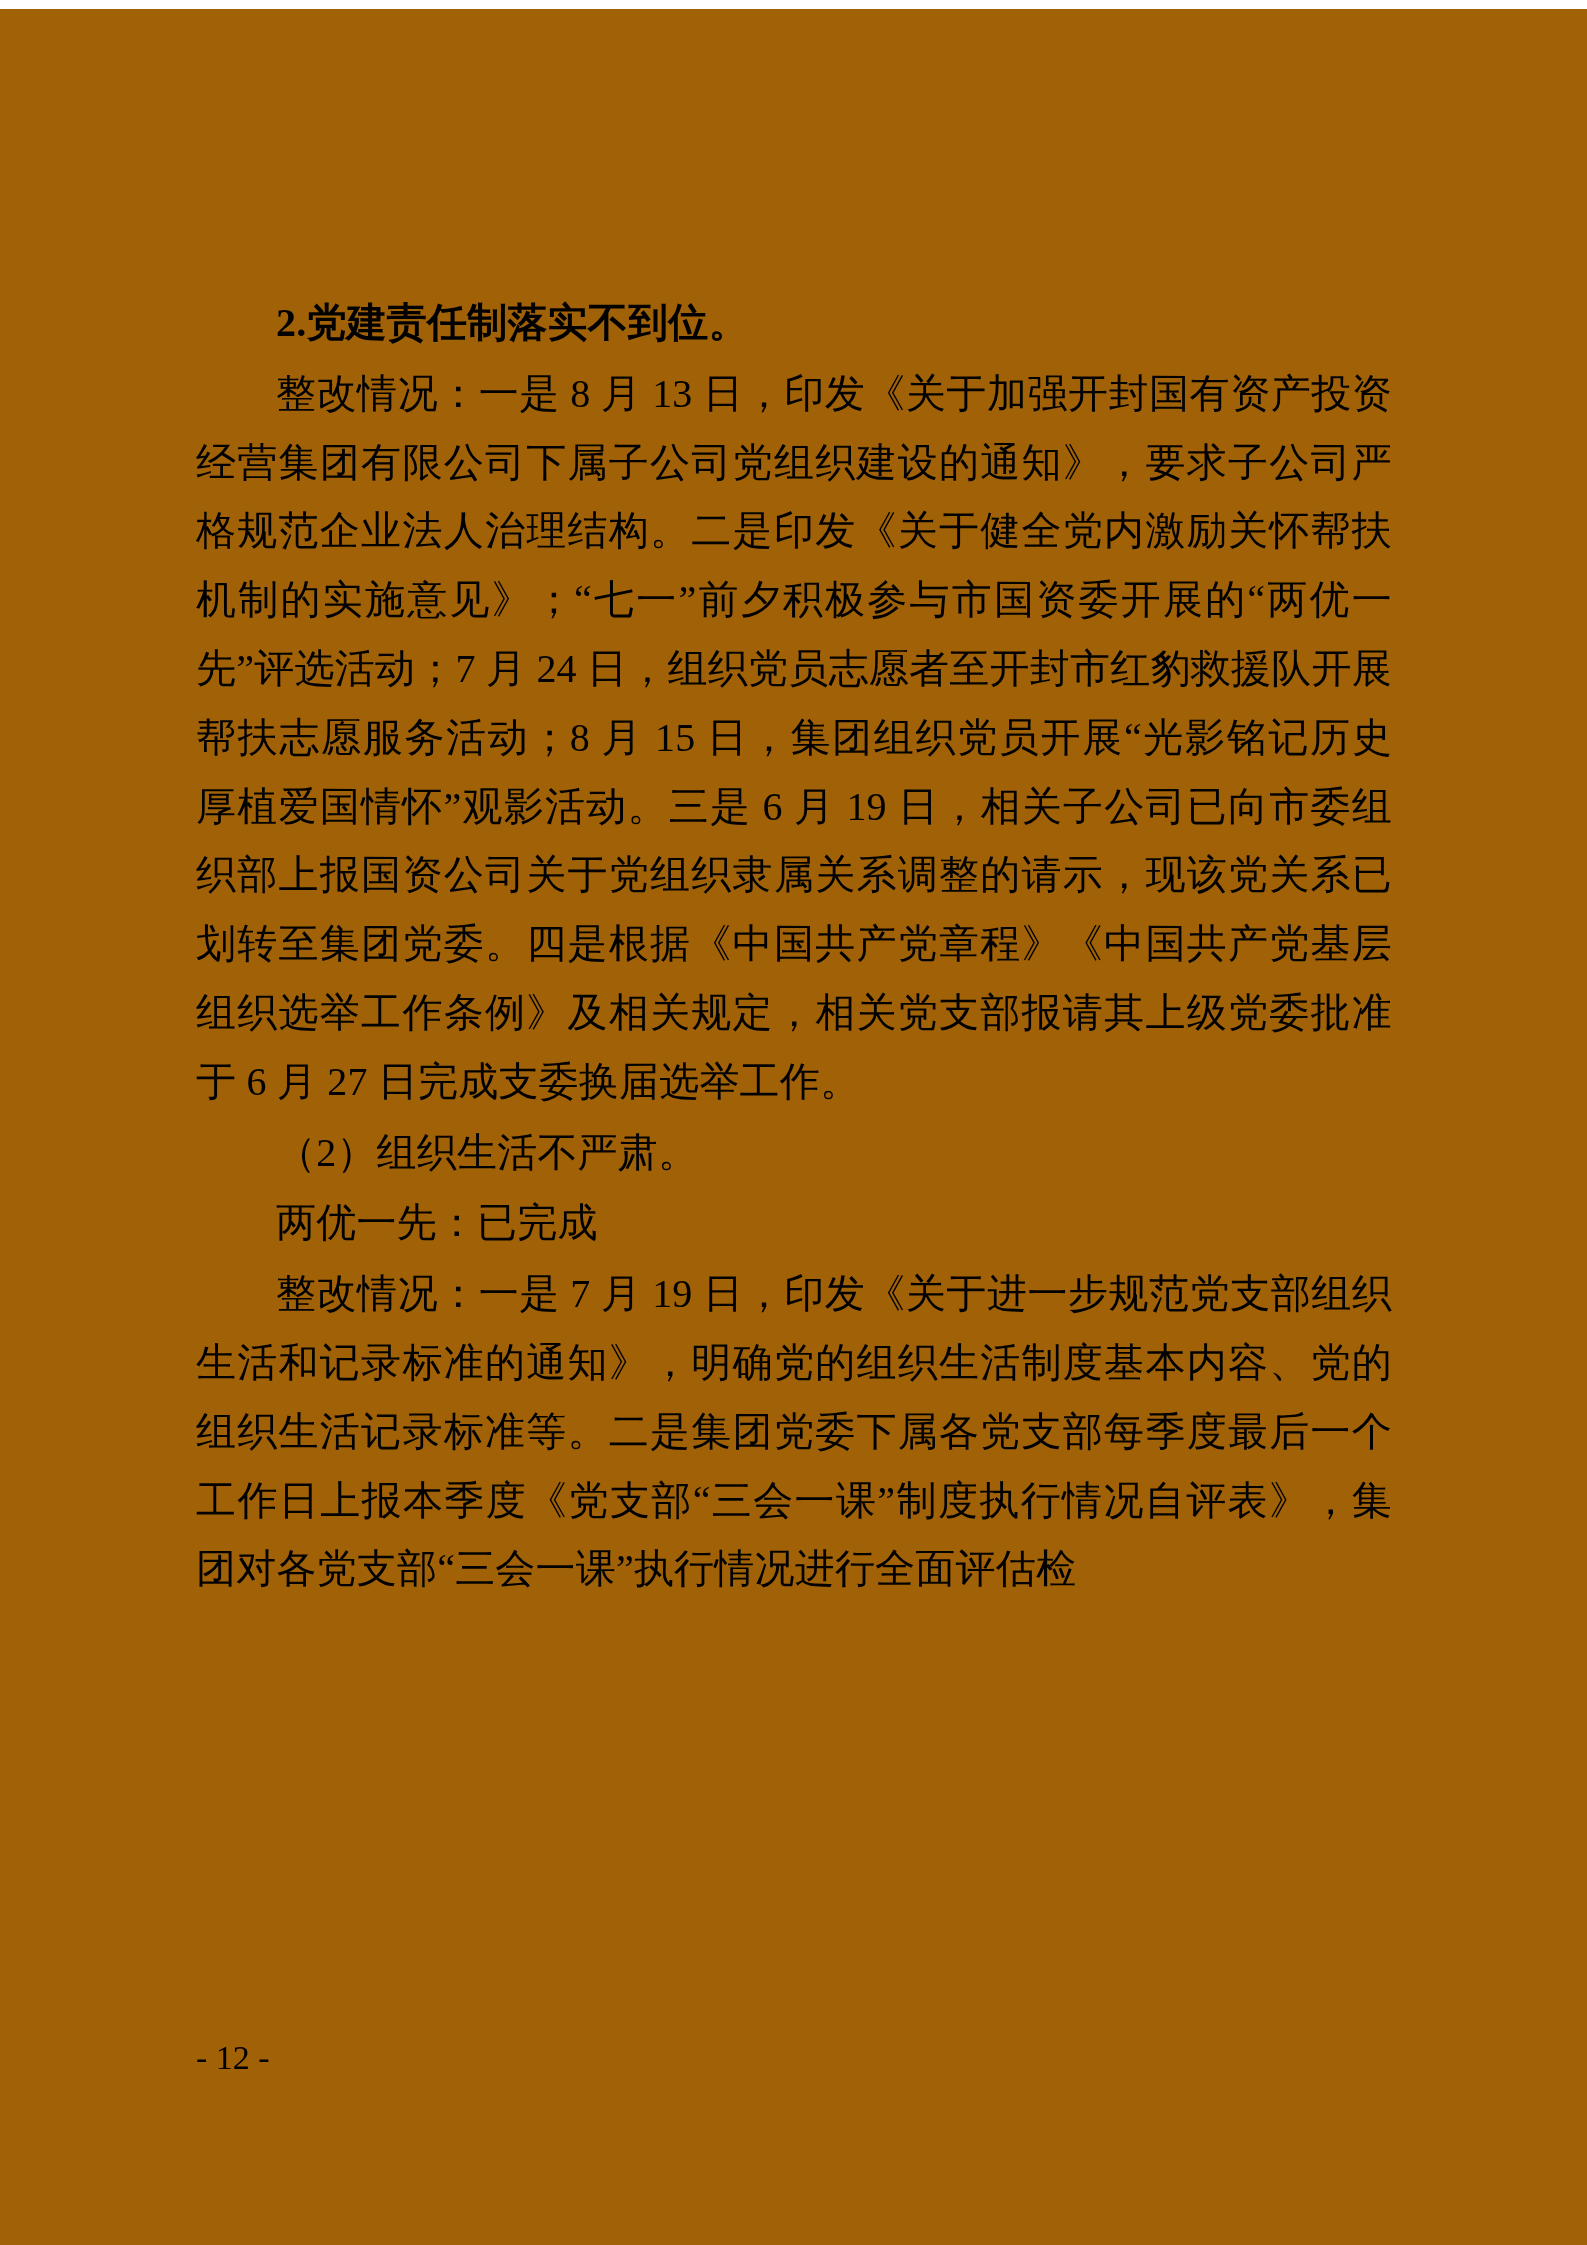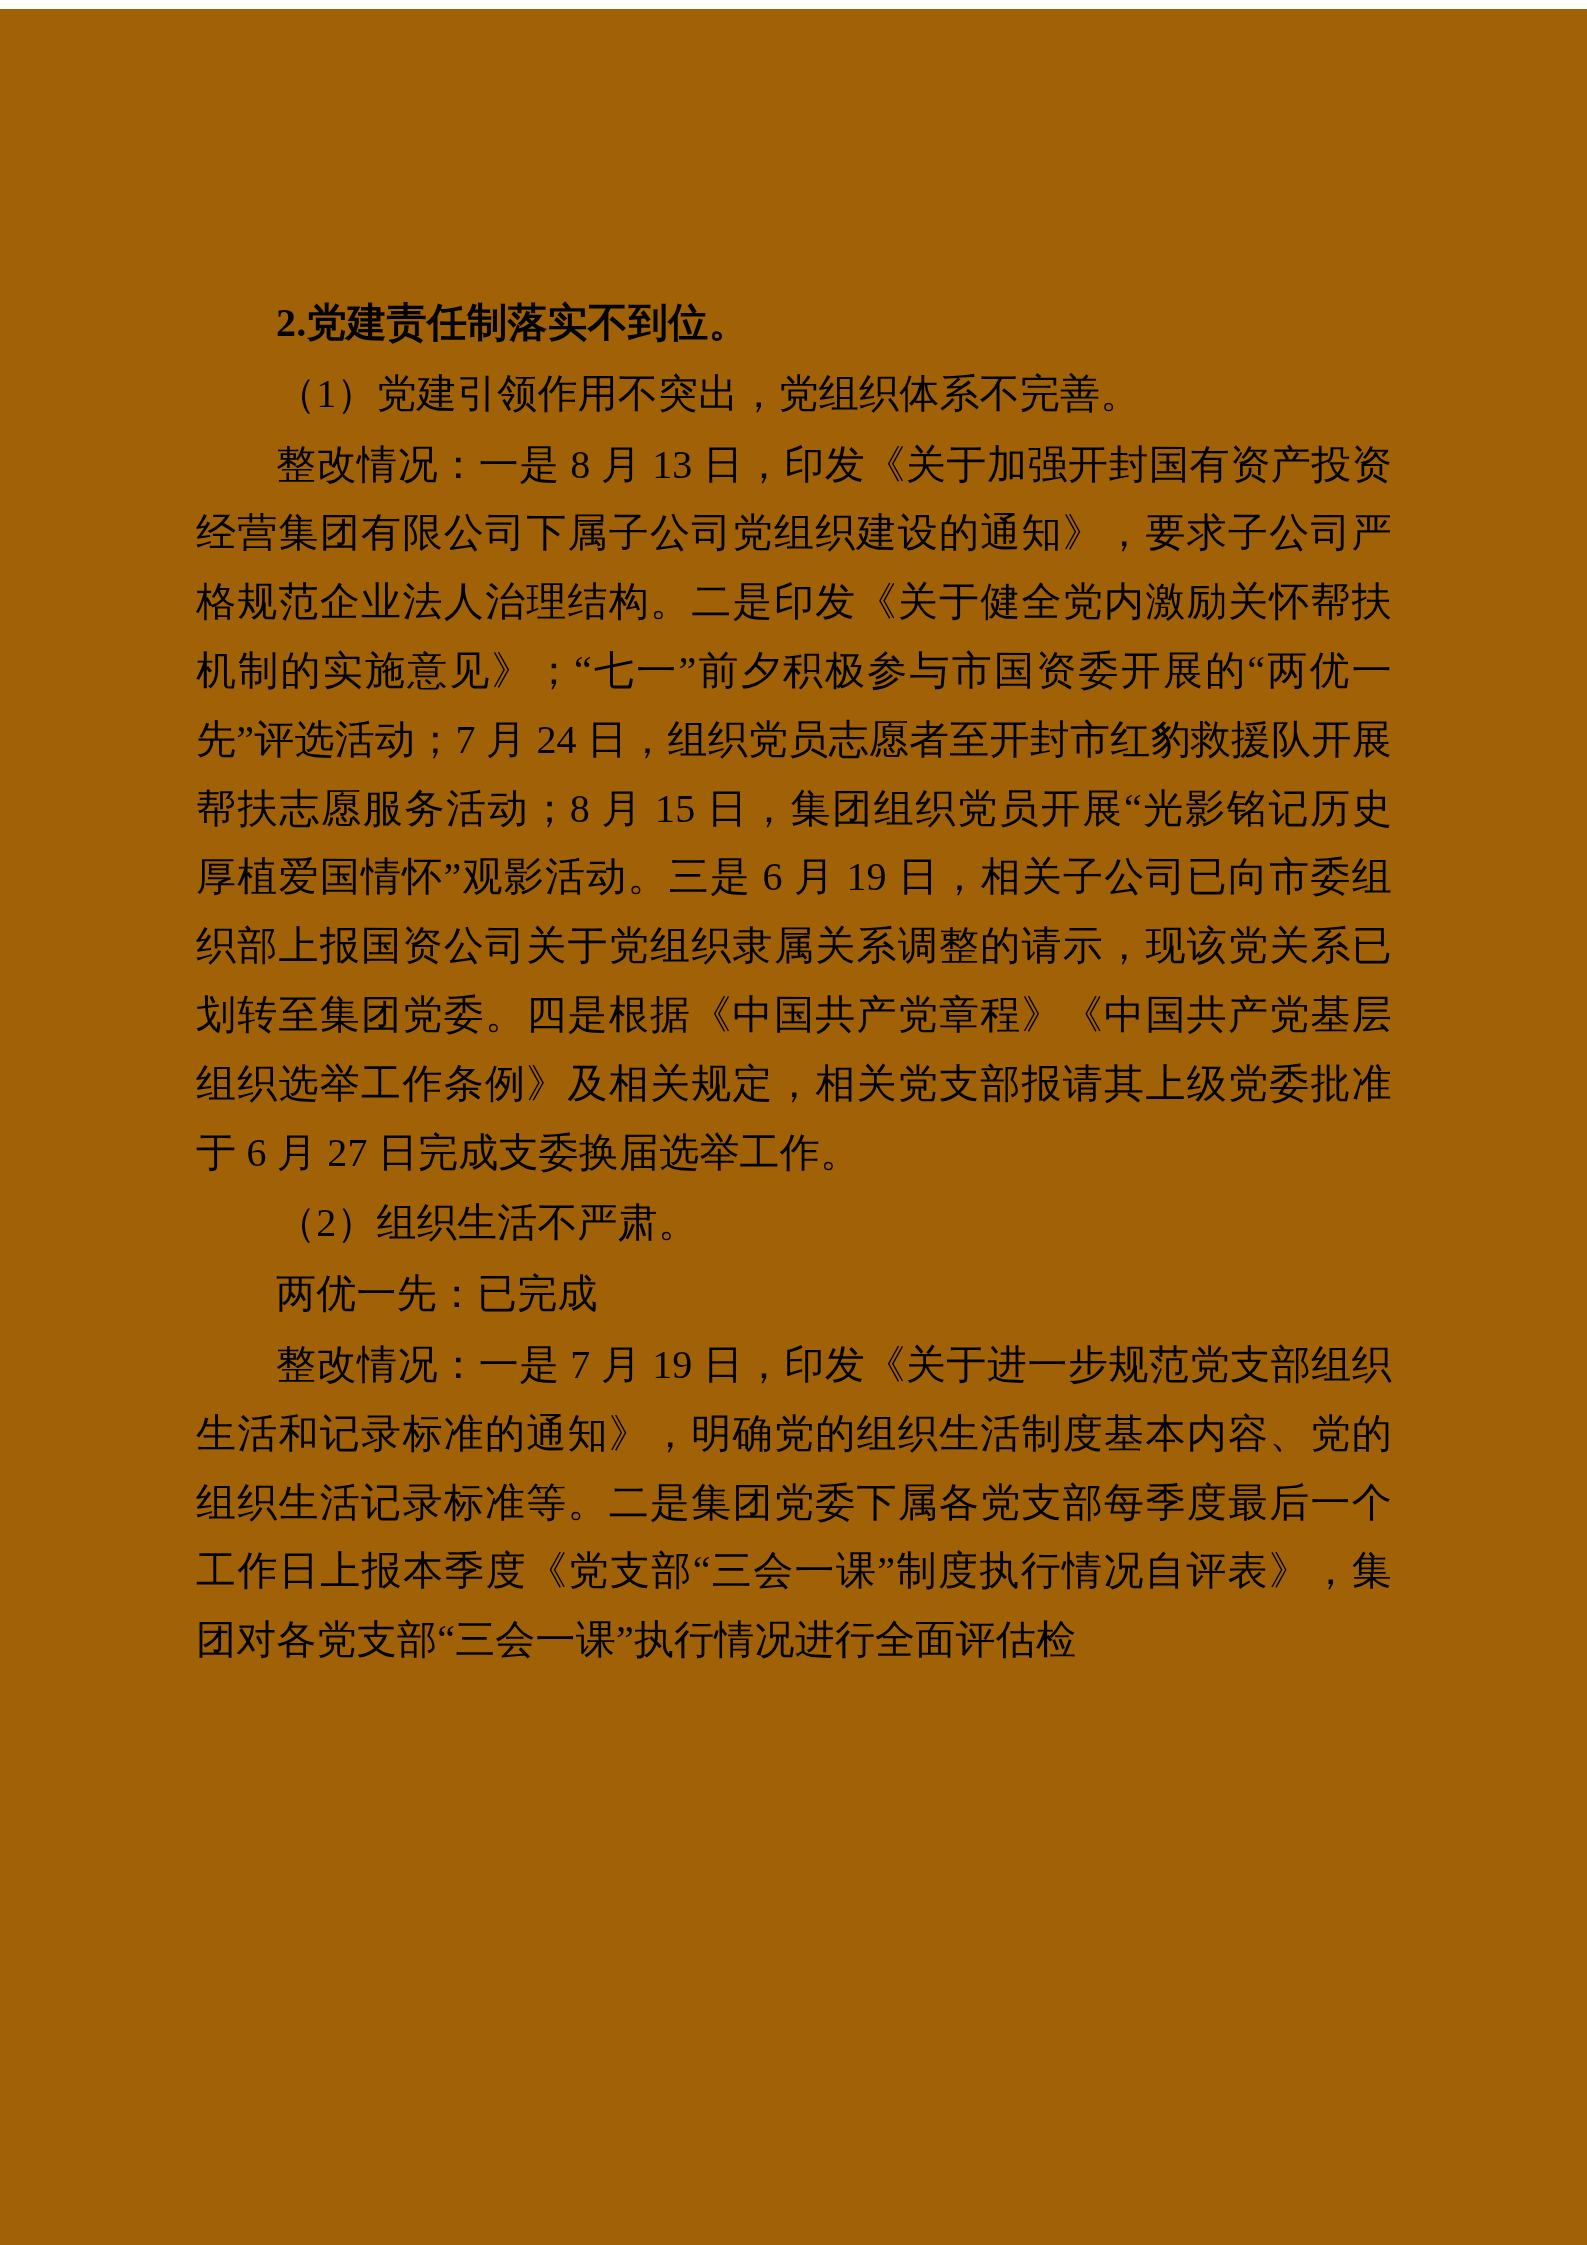--- a/index.html
+++ b/index.html
@@ -48,19 +48,19 @@
     color: #000000;
     text-align: left;
   }
 </style>
 </head>
 <body>
 
 <div class="page">
   <div class="content">
     <p class="para indent bold">2.党建责任制落实不到位。</p>
-    <p class="para indent">（1）党建引领作用不突出，党组织体系不完善。</p>
     <p class="para indent">整改情况：一是 8 月 13 日，印发《关于加强开封国有资产投资经营集团有限公司下属子公司党组织建设的通知》，要求子公司严格规范企业法人治理结构。二是印发《关于健全党内激励关怀帮扶机制的实施意见》；“七一”前夕积极参与市国资委开展的“两优一先”评选活动；7 月 24 日，组织党员志愿者至开封市红豹救援队开展帮扶志愿服务活动；8 月 15 日，集团组织党员开展“光影铭记历史  厚植爱国情怀”观影活动。三是 6 月 19 日，相关子公司已向市委组织部上报国资公司关于党组织隶属关系调整的请示，现该党关系已划转至集团党委。四是根据《中国共产党章程》《中国共产党基层组织选举工作条例》及相关规定，相关党支部报请其上级党委批准于 6 月 27 日完成支委换届选举工作。</p>
     <p class="para indent">（2）组织生活不严肃。</p>
     <p class="para indent">两优一先：已完成</p>
     <p class="para indent">整改情况：一是 7 月 19 日，印发《关于进一步规范党支部组织生活和记录标准的通知》，明确党的组织生活制度基本内容、党的组织生活记录标准等。二是集团党委下属各党支部每季度最后一个工作日上报本季度《党支部“三会一课”制度执行情况自评表》，集团对各党支部“三会一课”执行情况进行全面评估检</p>
   </div>
+  <div class="footer">- 12 -</div>
 </div>
 
 </body></html>

